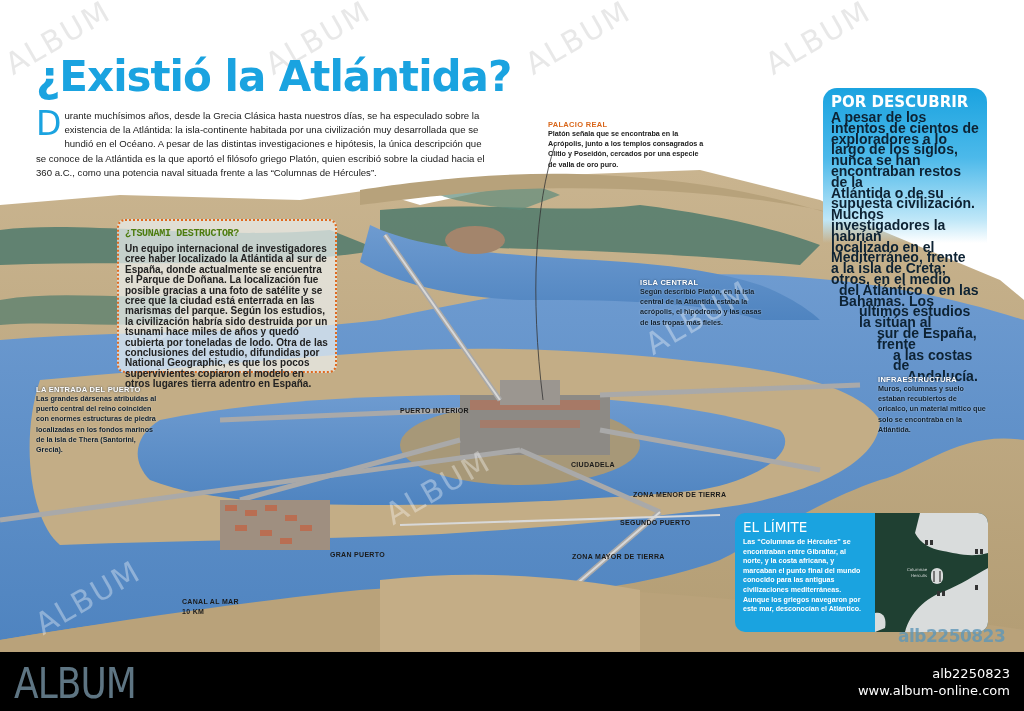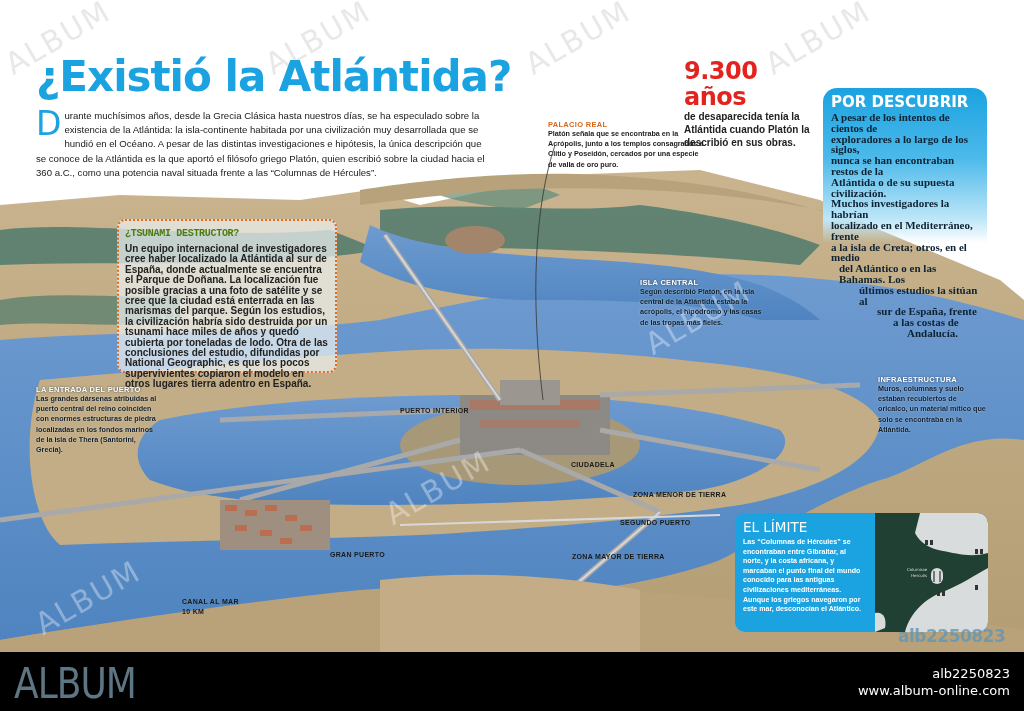--- a/index.html
+++ b/index.html
@@ -23,21 +23,21 @@
 
   .palacio { left:548px; top:120px; width:160px; }
   .palacio .lh { color:#d9661a; }
   .palacio .lt { color:#222; }
 
   .on-map .lh { color:#ffffff; text-shadow:0 0 2px #2a3d55; }
   .on-map .lt { color:#10202f; text-shadow:0 0 2px rgba(255,255,255,0.5); }
 
   .descubrir { position:absolute; left:823px; top:88px; width:164px; height:155px; border-radius:14px 14px 0 0; background:linear-gradient(180deg,#1aa3e0 0%, #4cb9ea 45%, #bfe7f8 85%, rgba(255,255,255,0) 100%); padding:6px 8px; box-sizing:border-box; }
   .descubrir .h { font-family:"DejaVu Sans", sans-serif; font-weight:bold; color:#ffffff; font-size:15px; line-height:16px; margin-bottom:2px; }
-  .descubrir .t { font-family:Liberation Serif, serif; font-weight:bold; color:#0d2233; font-size:11px; line-height:10.8px; }
+  .descubrir .t { font-family:Liberation Sans, sans-serif; font-weight:bold; color:#0d2233; font-size:14px; line-height:10.8px; }
   .descubrir .t span { display:block; }
 
   .tsunami { position:absolute; left:117px; top:219px; width:220px; height:154px; border:2px dotted #e06a1f; border-radius:8px; background:rgba(235,240,240,0.72); box-sizing:border-box; padding:4px 6px; }
   .tsunami .h { font-family:Liberation Mono, monospace; font-weight:bold; color:#4d7c0f; font-size:10px; line-height:17px; letter-spacing:-0.3px; }
   .tsunami .t { font-family:"Liberation Sans", sans-serif; font-weight:bold; color:#222; font-size:10px; line-height:10.4px; margin-top:2px; }
 
   .platon { position:absolute; left:30px; top:513px; width:130px; height:130px; border-radius:50%; background:#f6b21b; box-sizing:border-box; }
   .platon::before { content:""; position:absolute; left:6px; top:6px; right:6px; bottom:6px; border:2px dotted #ffffff; border-radius:50%; }
   .platon .h { position:absolute; top:16px; left:0; width:100%; text-align:center; font-family:"DejaVu Sans", sans-serif; font-weight:bold; color:#e3231e; font-size:12px; }
   .platon .t { position:absolute; top:34px; left:18px; width:94px; text-align:center; font-family:"Liberation Sans", sans-serif; color:#2b2000; font-size:9.4px; line-height:11.2px; }
@@ -140,24 +140,20 @@
   <div class="watermark" style="left:640px;top:300px;">ALBUM</div>
   <div class="watermark" style="left:120px;top:300px;">ALBUM</div>
   <div class="watermark" style="left:30px;top:580px;">ALBUM</div>
   <div class="watermark" style="left:860px;top:560px;">ALBUM</div>
 
   <h1 class="title">¿Existió la Atlántida?</h1>
   <div class="intro">
     <span class="dropcap">D</span><span>urante muchísimos años, desde la Grecia Clásica hasta nuestros días, se ha especulado sobre la existencia de la Atlántida: la isla-continente habitada por una civilización muy desarrollada que se hundió en el Océano. A pesar de las distintas investigaciones e hipótesis, la única descripción que se conoce de la Atlántida es la que aportó el filósofo griego Platón, quien escribió sobre la ciudad hacia el 360 a.C., como una potencia naval situada frente a las “Columnas de Hércules”.</span>
   </div>
 
-  <div class="years">
-    <div class="big">9.300 años</div>
-    <div class="sub">de desaparecida tenía la Atlántida cuando Platón la describió en sus obras.</div>
-  </div>
 
   <div class="label-block palacio">
     <div class="lh">PALACIO REAL</div>
     <div class="lt">Platón señala que se encontraba en la Acrópolis, junto a los templos consagrados a Clitio y Poseidón, cercados por una especie de valla de oro puro.</div>
   </div>
   <svg style="position:absolute;left:525px;top:145px;" width="40" height="260">
     <path d="M30,0 C10,60 5,150 18,255" stroke="#333" stroke-width="0.8" fill="none"></path>
   </svg>
 
   <div class="descubrir">

